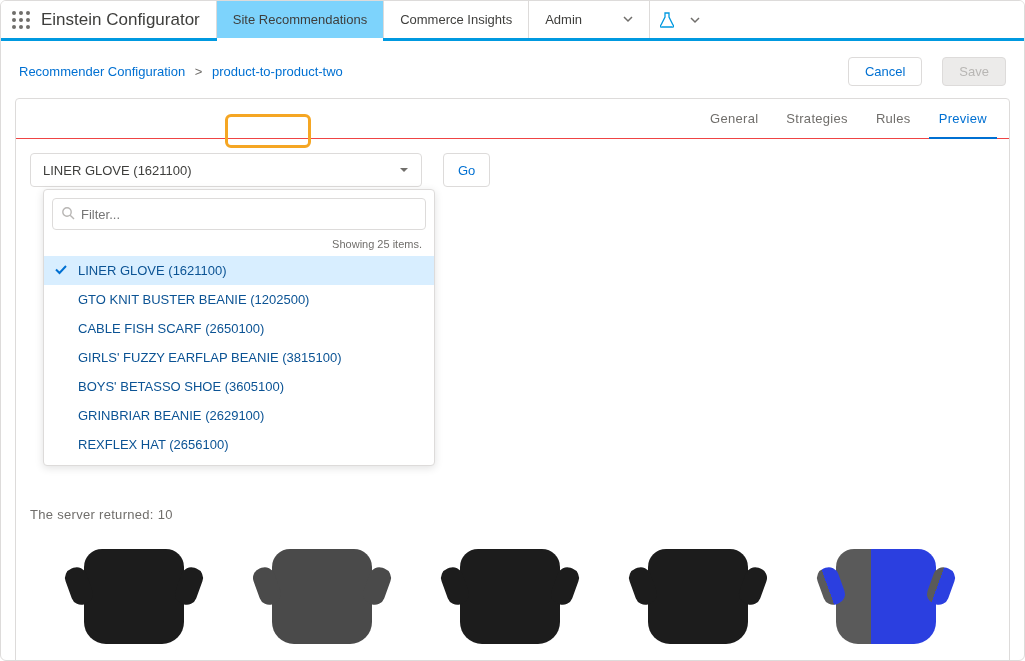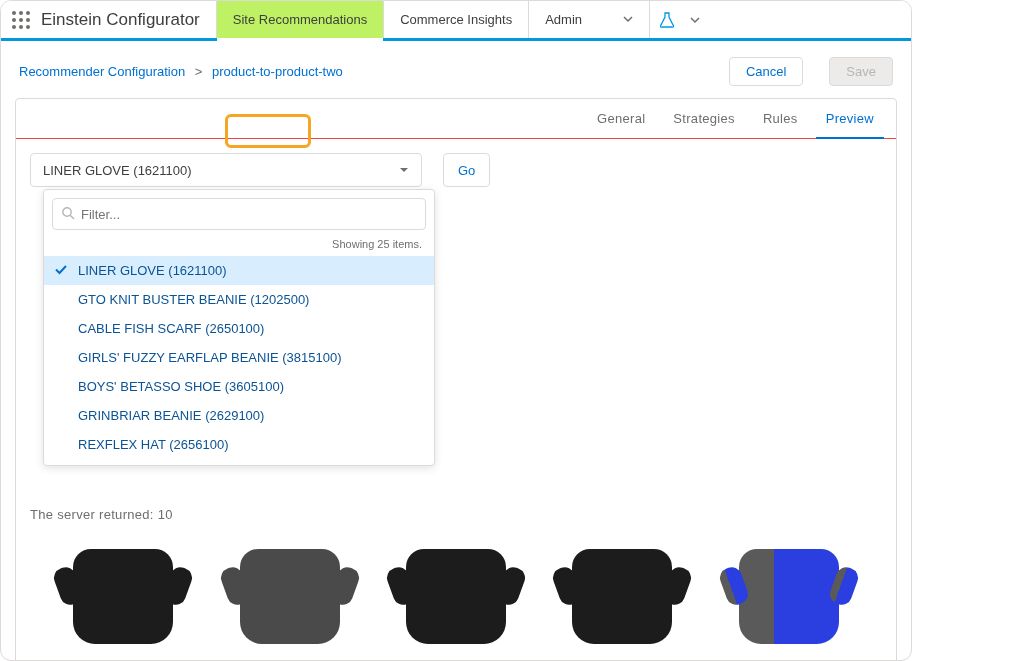--- a/index.html
+++ b/index.html
@@ -1,21 +1,21 @@
 <!DOCTYPE html>
 <html><head>
 <meta charset="utf-8">
 <style>
   * { box-sizing: border-box; margin: 0; padding: 0; font-family: "Salesforce Sans", Arial, sans-serif; }
   body { background: #fff; font-size: 13px; color: #3e3e3c; }
   .app {
-    width: 912px;
+    width: 1025px;
     height: 661px;
     border: 1px solid #dddbda;
-    border-radius: 11px;
+    border-radius: 6px;
     overflow: hidden;
     position: relative;
   }
   .topbar {
     display: flex;
     align-items: center;
     height: 40px;
     border-bottom: 3px solid #0099e0;
     background: #fff;
   }
@@ -40,21 +40,21 @@
     font-size: 13px;
     color: #3e3e3c;
     border-left: 1px solid #dddbda;
     cursor: pointer;
     white-space: nowrap;
     height: 100%;
   }
   .main-tab.last { border-right: 1px solid #dddbda; gap: 35px; }
   .main-tab.active {
     color: #3e3e3c;
-    background: #bef264;
+    background: #7dd3fc;
     border-top: 0;
     position: relative;
   }
   .main-tab.active::after {
     content: "";
     position: absolute;
     bottom: -3px; left: 0; right: 0;
     height: 3px;
     background: #fff;
   }
@@ -64,21 +64,21 @@
 
   .page-body { padding: 14px 14px 0 14px; }
   .breadcrumb-row {
     display: flex;
     justify-content: space-between;
     align-items: center;
     padding: 2px 4px 12px 4px;
   }
   .breadcrumb { color: #0070d2; font-size: 13px; }
   .breadcrumb .sep { color: #706e6b; margin: 0 6px; }
-  .actions { display: flex; gap: 26px; }
+  .actions { display: flex; gap: 20px; }
   .btn {
     border: 1px solid #dddbda;
     background: #fff;
     color: #0070d2;
     padding: 6px 16px;
     border-radius: 4px;
     font-size: 13px;
     cursor: pointer;
   }
   .btn.disabled {

